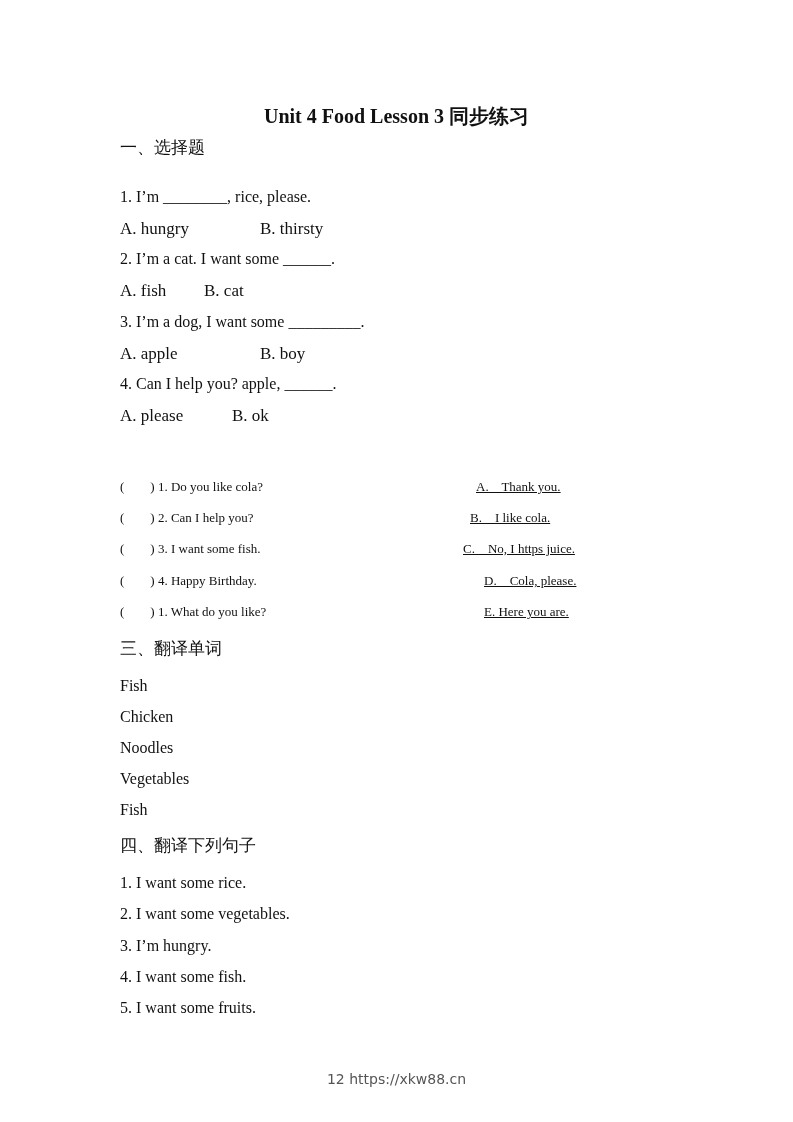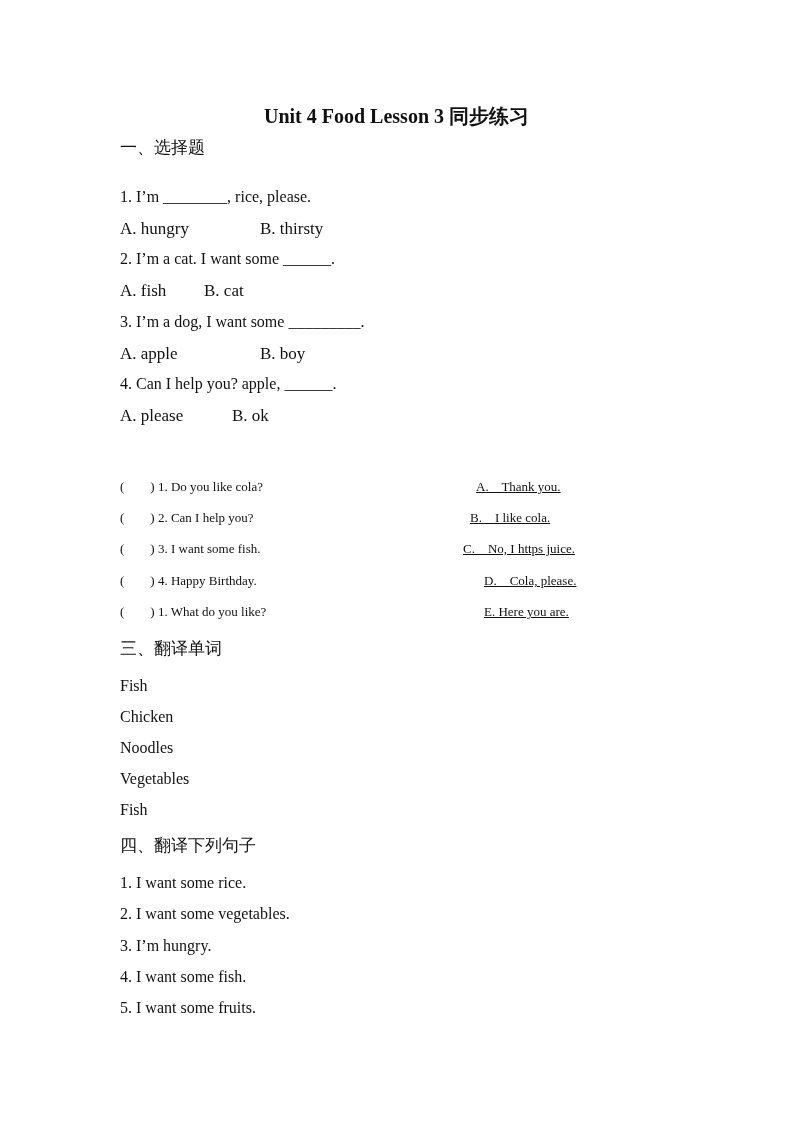--- a/index.html
+++ b/index.html
@@ -53,13 +53,14 @@
   <div class="line" style="top:770px">Vegetables</div>
   <div class="line" style="top:801px">Fish</div>
 
   <div class="section-h" style="top:834px">四、翻译下列句子</div>
   <div class="line" style="top:874px">1. I want some rice.</div>
   <div class="line" style="top:905px">2. I want some vegetables.</div>
   <div class="line" style="top:937px">3. I’m hungry.</div>
   <div class="line" style="top:968px">4. I want some fish.</div>
   <div class="line" style="top:999px">5. I want some fruits.</div>
 
+  <div class="footer">12 https://xkw88.cn</div>
 </div>
 
 </body></html>

